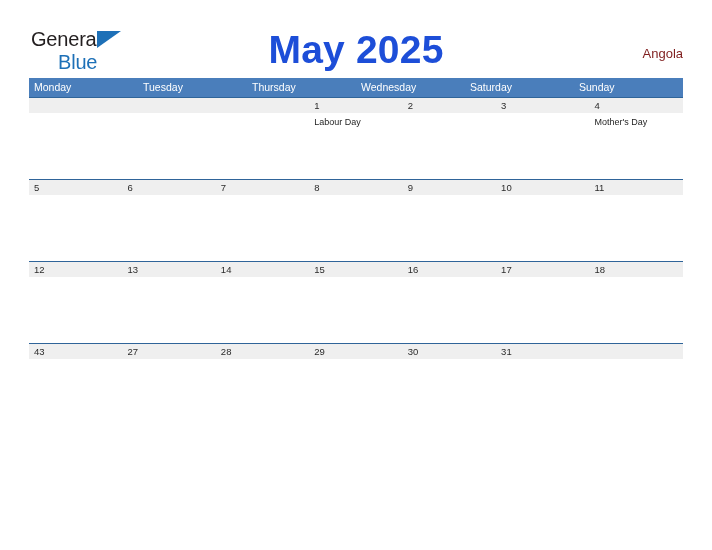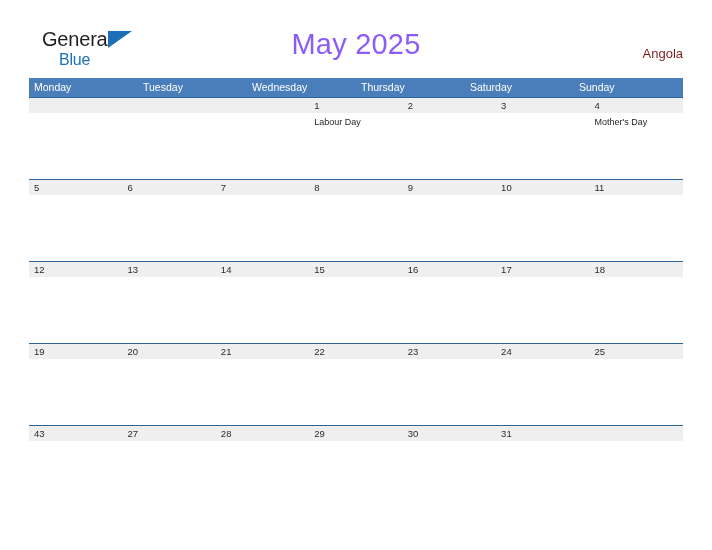--- a/index.html
+++ b/index.html
@@ -17,21 +17,21 @@
   }
 
   
   .page-header {
     position: relative;
     height: 78px;
   }
 
   .logo {
     position: absolute;
-    left: 42px;
+    left: 31px;
     top: 29px;
     width: 150px;
     height: 42px;
     line-height: 1;
   }
   .logo-row1 {
     position: relative;
     display: block;
     height: 22px;
   }
@@ -45,36 +45,36 @@
     position: absolute;
     left: 66px;
     top: 2px;
     width: 0;
     height: 0;
     border-top: 17px solid #1d70b7;
     border-right: 24px solid transparent;
   }
   .logo-blue {
     display: block;
-    font-size: 16px;
+    font-size: 20px;
     color: #1d70b7;
-    margin-left: 17px;
+    margin-left: 27px;
     margin-top: 1px;
     letter-spacing: -0.2px;
   }
 
   .month-title {
     position: absolute;
     left: 0;
     right: 0;
     top: 28px;
     text-align: center;
-    font-size: 29px;
-    font-weight: 400;
-    color: #8b5cf6;
+    font-size: 39px;
+    font-weight: 700;
+    color: #1d4ed8;
     letter-spacing: 0.2px;
   }
 
   .country-label {
     position: absolute;
     right: 29px;
     top: 46px;
     font-size: 13px;
     color: #7f1d1d;
   }
@@ -160,22 +160,22 @@
 
   <div class="country-label">Angola</div>
 
 </div>
 
 <div class="calendar">
 
   <div class="weekday-header">
     <div class="weekday-cell">Monday</div>
     <div class="weekday-cell">Tuesday</div>
+    <div class="weekday-cell">Thursday</div>
     <div class="weekday-cell">Wednesday</div>
-    <div class="weekday-cell">Thursday</div>
     <div class="weekday-cell">Saturday</div>
     <div class="weekday-cell">Sunday</div>
   </div>
 
   <div class="week-row">
     <div class="date-band">
       <div class="date-cell"></div>
       <div class="date-cell"></div>
       <div class="date-cell"></div>
       <div class="date-cell">1</div>
@@ -233,40 +233,20 @@
       <div class="event-cell"></div>
       <div class="event-cell"></div>
       <div class="event-cell"></div>
       <div class="event-cell"></div>
       <div class="event-cell"></div>
       <div class="event-cell"></div>
       <div class="event-cell"></div>
     </div>
   </div>
 
-  <div class="week-row">
-    <div class="date-band">
-      <div class="date-cell">19</div>
-      <div class="date-cell">20</div>
-      <div class="date-cell">21</div>
-      <div class="date-cell">22</div>
-      <div class="date-cell">23</div>
-      <div class="date-cell">24</div>
-      <div class="date-cell">25</div>
-    </div>
-    <div class="event-band">
-      <div class="event-cell"></div>
-      <div class="event-cell"></div>
-      <div class="event-cell"></div>
-      <div class="event-cell"></div>
-      <div class="event-cell"></div>
-      <div class="event-cell"></div>
-      <div class="event-cell"></div>
-    </div>
-  </div>
 
   <div class="week-row">
     <div class="date-band">
       <div class="date-cell">43</div>
       <div class="date-cell">27</div>
       <div class="date-cell">28</div>
       <div class="date-cell">29</div>
       <div class="date-cell">30</div>
       <div class="date-cell">31</div>
       <div class="date-cell"></div>

